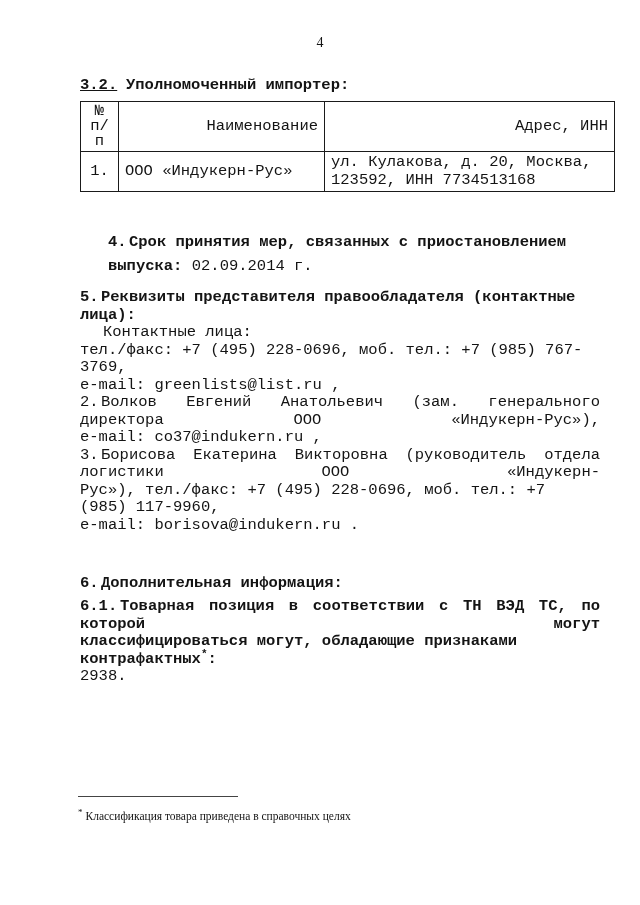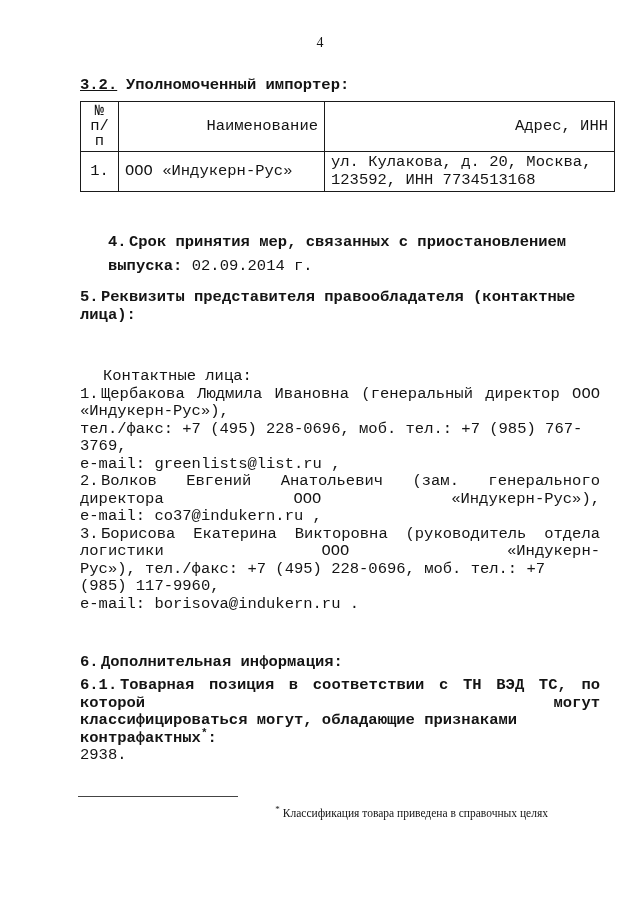--- a/index.html
+++ b/index.html
@@ -46,37 +46,36 @@
   col.c-name { width: 206px; }
   col.c-addr { width: 290px; }
   th.th-num { line-height: 15px; text-align: center; height: 33px; padding: 1px 2px; }
   th { text-align: right; }
   td.td-num { text-align: center; vertical-align: top; padding-top: 3px; }
   td.td-name { text-align: left; vertical-align: top; padding-top: 3px; padding-left: 9px; }
   td.td-addr { text-align: left; line-height: 17.5px; height: 37px; }
   .sec4 { margin-top: 38px; line-height: 24px; margin-left: 28px; }
   .sec4 .num, .sec5 .num, .sec6 .num { display: inline-block; width: 21px; }
   .sec5 { margin-top: 10px; line-height: 18px; }
-  .sub5 { padding-left: 23px; line-height: 17.5px; margin-top: 44px; }
+  .sub5 { padding-left: 23px; line-height: 17.5px; }
   .contacts { line-height: 17.5px; }
   .contacts .num { display: inline-block; width: 21px; }
   .fill { text-align: justify; text-align-last: justify; }
   .sec6 { margin-top: 40px; line-height: 18px; }
   .sec61 { margin-top: 6px; font-weight: bold; line-height: 17.5px; }
   .sec61 .num { display: inline-block; width: 40px; }
   sup.ast { font-size: 11px; vertical-align: super; line-height: 0; }
   .tnved-value { font-weight: normal; line-height: 17.5px; }
   .footnote {
     position: absolute;
     left: 78px;
     top: 796px;
     width: 470px;
     font-size: 11.5px;
-    line-height: 14px;
-    text-align: right;
+    line-height: 20px;
   }
   .footnote-rule {
     width: 160px;
     border-top: 1.2px solid #444;
     margin-bottom: 5px;
   }
   .footnote sup { font-size: 9px; margin-right: 3px; }
 </style>
 </head>
 <body>
@@ -118,21 +117,20 @@
     <span class="num bold">4.</span><span class="bold">Срок принятия мер, связанных с приостановлением выпуска:</span><span> 02.09.2014 г.</span>
   </div>
 
   <div class="sec5 textblock">
     <span class="num bold">5.</span><span class="bold">Реквизиты представителя правообладателя (контактные лица):</span>
   </div>
   <div class="sub5 textblock">Контактные лица:</div>
 
   <div class="contacts textblock">
     <div>
-      <div class="fill"><span class="num">1.</span><span>Щербакова Людмила Ивановна (генеральный директор ООО «Индукерн-Рус»),</span></div>
       <div>тел./факс: +7 (495) 228-0696, моб. тел.: +7 (985) 767-3769,</div>
       <div>e-mail: greenlists@list.ru ,</div>
     </div>
     <div>
       <div class="fill"><span class="num">2.</span><span>Волков Евгений Анатольевич (зам. генерального директора ООО «Индукерн-Рус»),</span></div>
       <div>e-mail: co37@indukern.ru ,</div>
     </div>
     <div>
       <div class="fill"><span class="num">3.</span><span>Борисова Екатерина Викторовна (руководитель отдела логистики ООО «Индукерн-</span></div>
       <div>Рус»), тел./факс: +7 (495) 228-0696, моб. тел.: +7 (985) 117-9960,</div>

